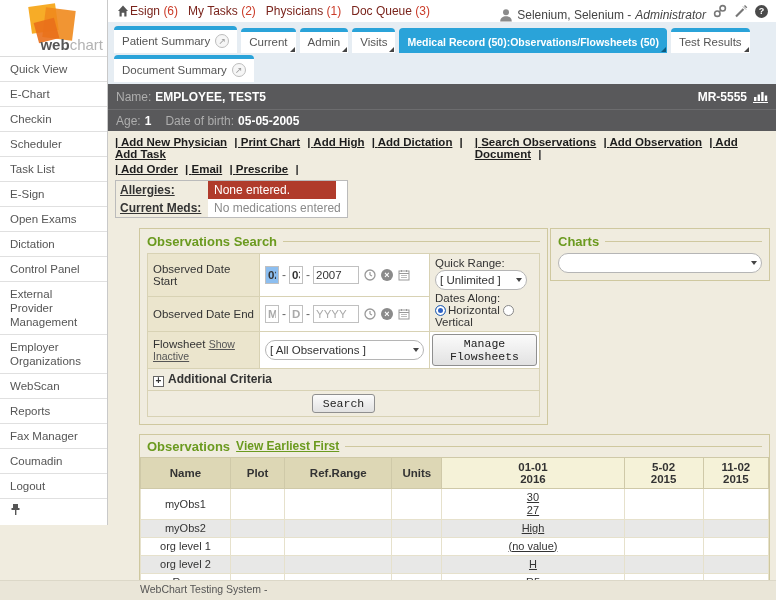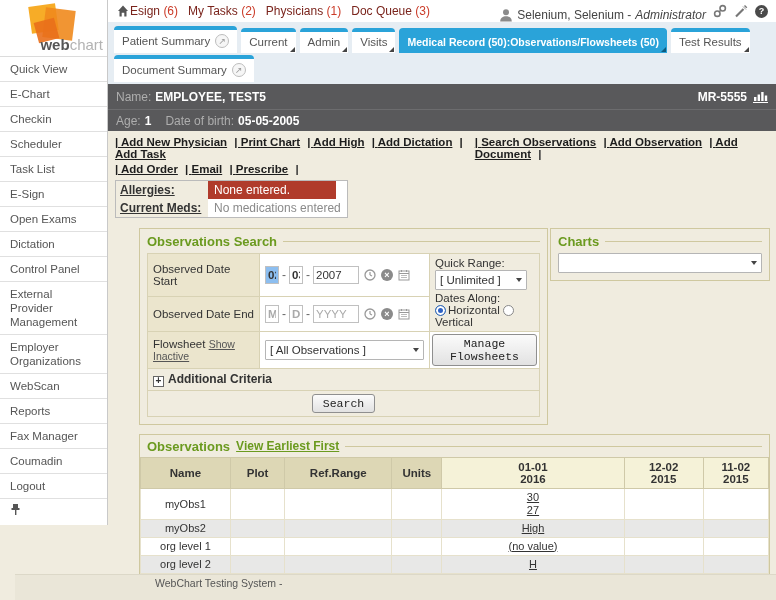--- a/index.html
+++ b/index.html
@@ -90,21 +90,21 @@
   .dategrp { display:flex; align-items:center; gap:3px; }
   .dategrp input { border:1px solid #c0c0c0; height:18px; font-size:11.5px; padding:0 2px;
     font-family:inherit; color:#333; }
   .dategrp input::placeholder { color:#aaa; }
   .in-mm { width:14px;font-weight:bold; } .in-yy { width:46px; }
   .dash::before { content:"-"; color:#666; }
   .in-sel { background:#8cbef0; color:#13335c; }
   .dic { display:inline-flex; cursor:pointer; margin-left:2px; }
   .clear-ic { width:12px; height:12px; border-radius:50%; background:#8a8a8a; color:#fff; font-size:9px;
     font-weight:bold; display:inline-flex; align-items:center; justify-content:center; line-height:1; }
-  .selectbox { border:1px solid #b5b5b5; background:#fff; border-radius:1px; height:20px;
+  .selectbox { border:1px solid #b5b5b5; background:#fff; border-radius:10px; height:20px;
     display:flex; align-items:center; padding:0 4px; cursor:pointer; font-size:11.5px; }
   .selectbox .arr { margin-left:auto; border-top:4px solid #444; border-left:3.5px solid transparent;
     border-right:3.5px solid transparent; }
   .qr-select { width:92px; margin:1px 0 2px; }
   .radio { width:11px; height:11px; border:1px solid #888; border-radius:50%; background:#fff;
     display:inline-block; vertical-align:-2px; margin-right:2px; cursor:pointer; }
   .radio.checked { border-color:#3a6fb5; box-shadow:inset 0 0 0 2px #fff; background:#2f62c4; }
   .flowlbl a { font-size:10.5px; color:#555; text-decoration:underline; }
   .btn { border:1px solid #8f8f8f; background:linear-gradient(#fbfbfb,#e2e2e2); border-radius:3px;
     padding:2px 10px; font-size:11.5px; font-family:Liberation Mono, monospace; cursor:pointer; color:#222; }
@@ -120,21 +120,21 @@
   table.obs th { font-size:11.5px; padding:3px 2px; border:1px solid #cfc9a8; }
   .th-tan { background:#ddd7b5; }
   .th-cream { background:#f5f2d8; }
   table.obs td { padding:2px; border:1px solid #e6e1cc; text-align:center; background:#fff; }
   table.obs tr.alt td { background:#e8e8e7; }
   .obs-name { color:#333; }
   td a.v { color:#333; text-decoration:underline; display:block; line-height:13px; cursor:pointer; }
   .sparkwrap { display:inline-block; background:#d8d8d8; border:1px solid #a8a8a8; padding:1px; cursor:pointer; }
   .spark { display:block; background:#e3e9fb; }
 
-  .footer { position:absolute; left:15px; right:0; bottom:0; height:26px; background:#eae6d8;
+  .footer { position:absolute; left:0; right:0; bottom:0; height:20px; background:#eae6d8;
     border-top:1px solid #dcd8c8; display:flex; justify-content:space-between;
     padding:2px 8px 0 140px; font-size:10.5px; color:#555; }
 </style>
 </head>
 <body>
 
 <div class="page">
 
   <aside class="sidebar">
     <div class="logo">
@@ -439,21 +439,21 @@
             <tr>
               <th class="th-tan">Name</th>
               <th class="th-tan">Plot</th>
               <th class="th-tan">Ref.Range</th>
               <th class="th-tan">Units</th>
               <th class="th-cream">
                   <div>01-01</div>
                   <div>2016</div>
                 </th>
               <th class="th-cream">
-                  <div>12-02</div>
+                  <div>5-02</div>
                   <div>2015</div>
                 </th>
               <th class="th-cream">
                   <div>11-02</div>
                   <div>2015</div>
                 </th>
             </tr>
           </thead>
           <tbody>
             <tr>

